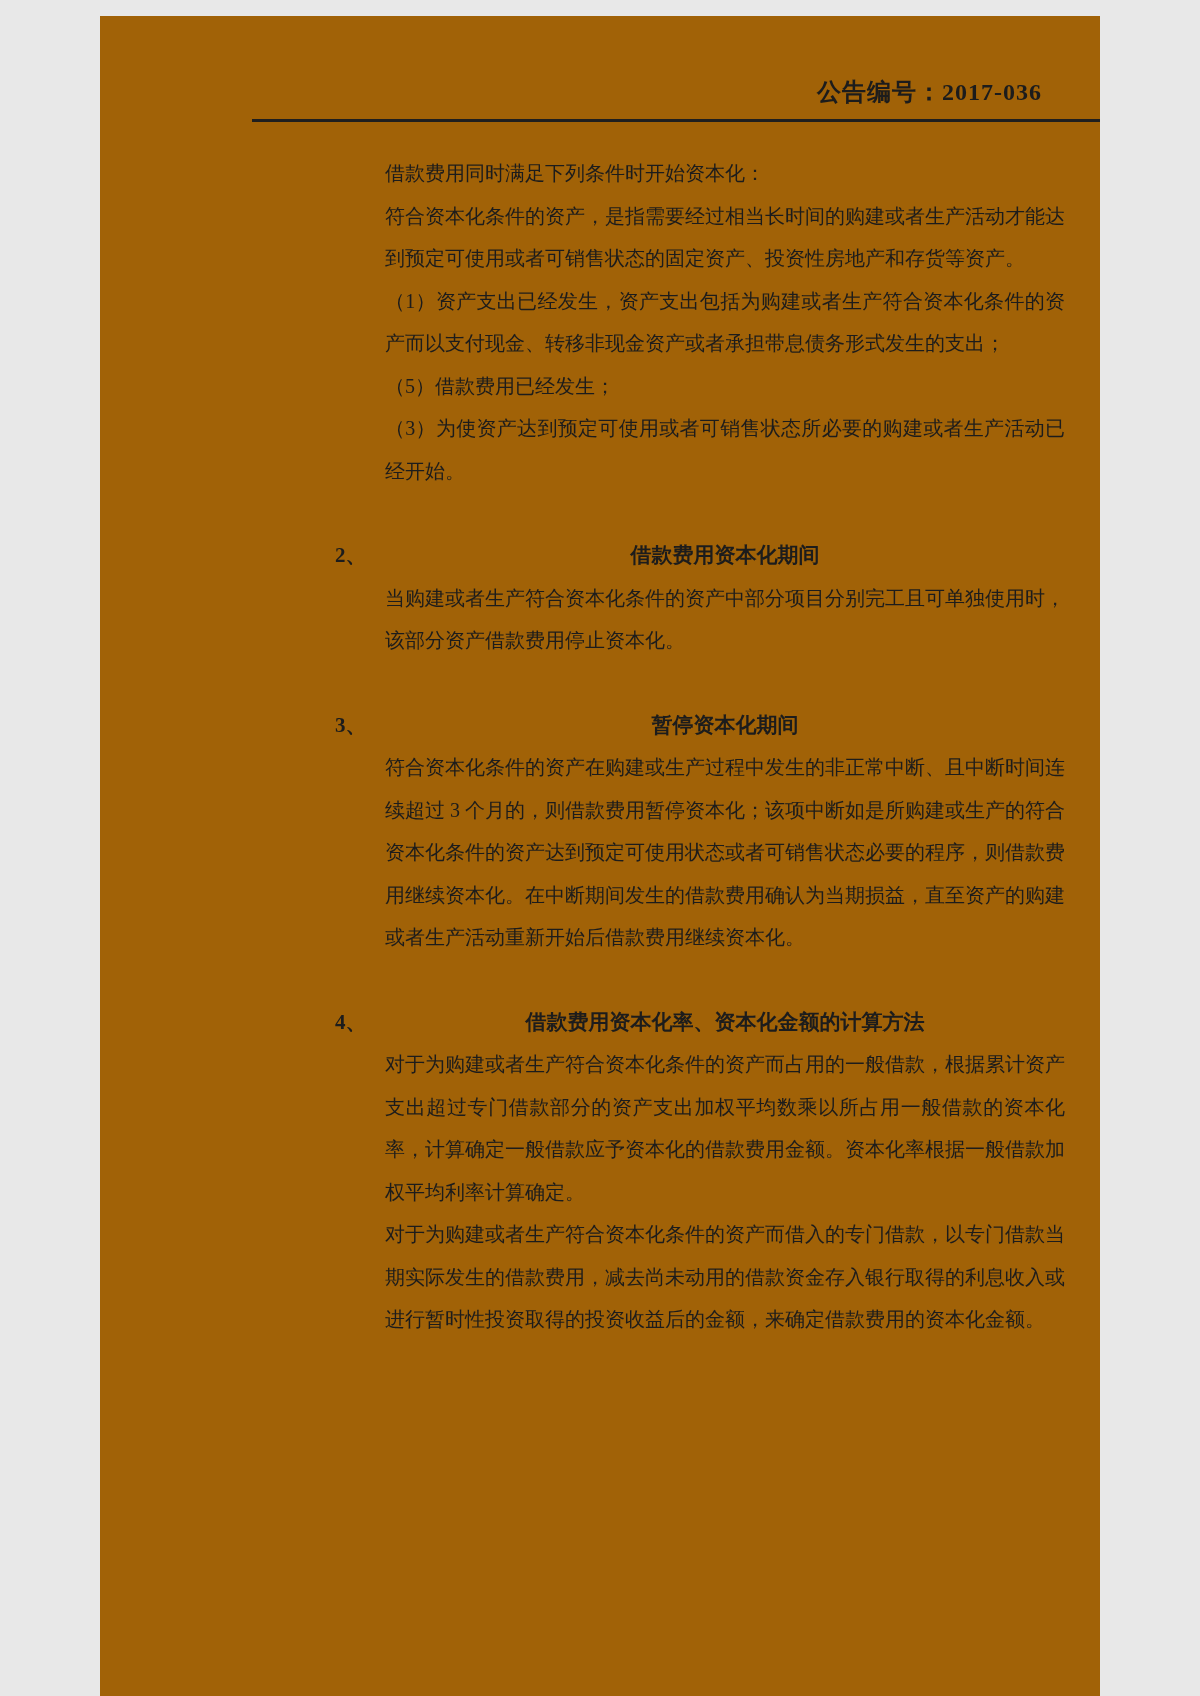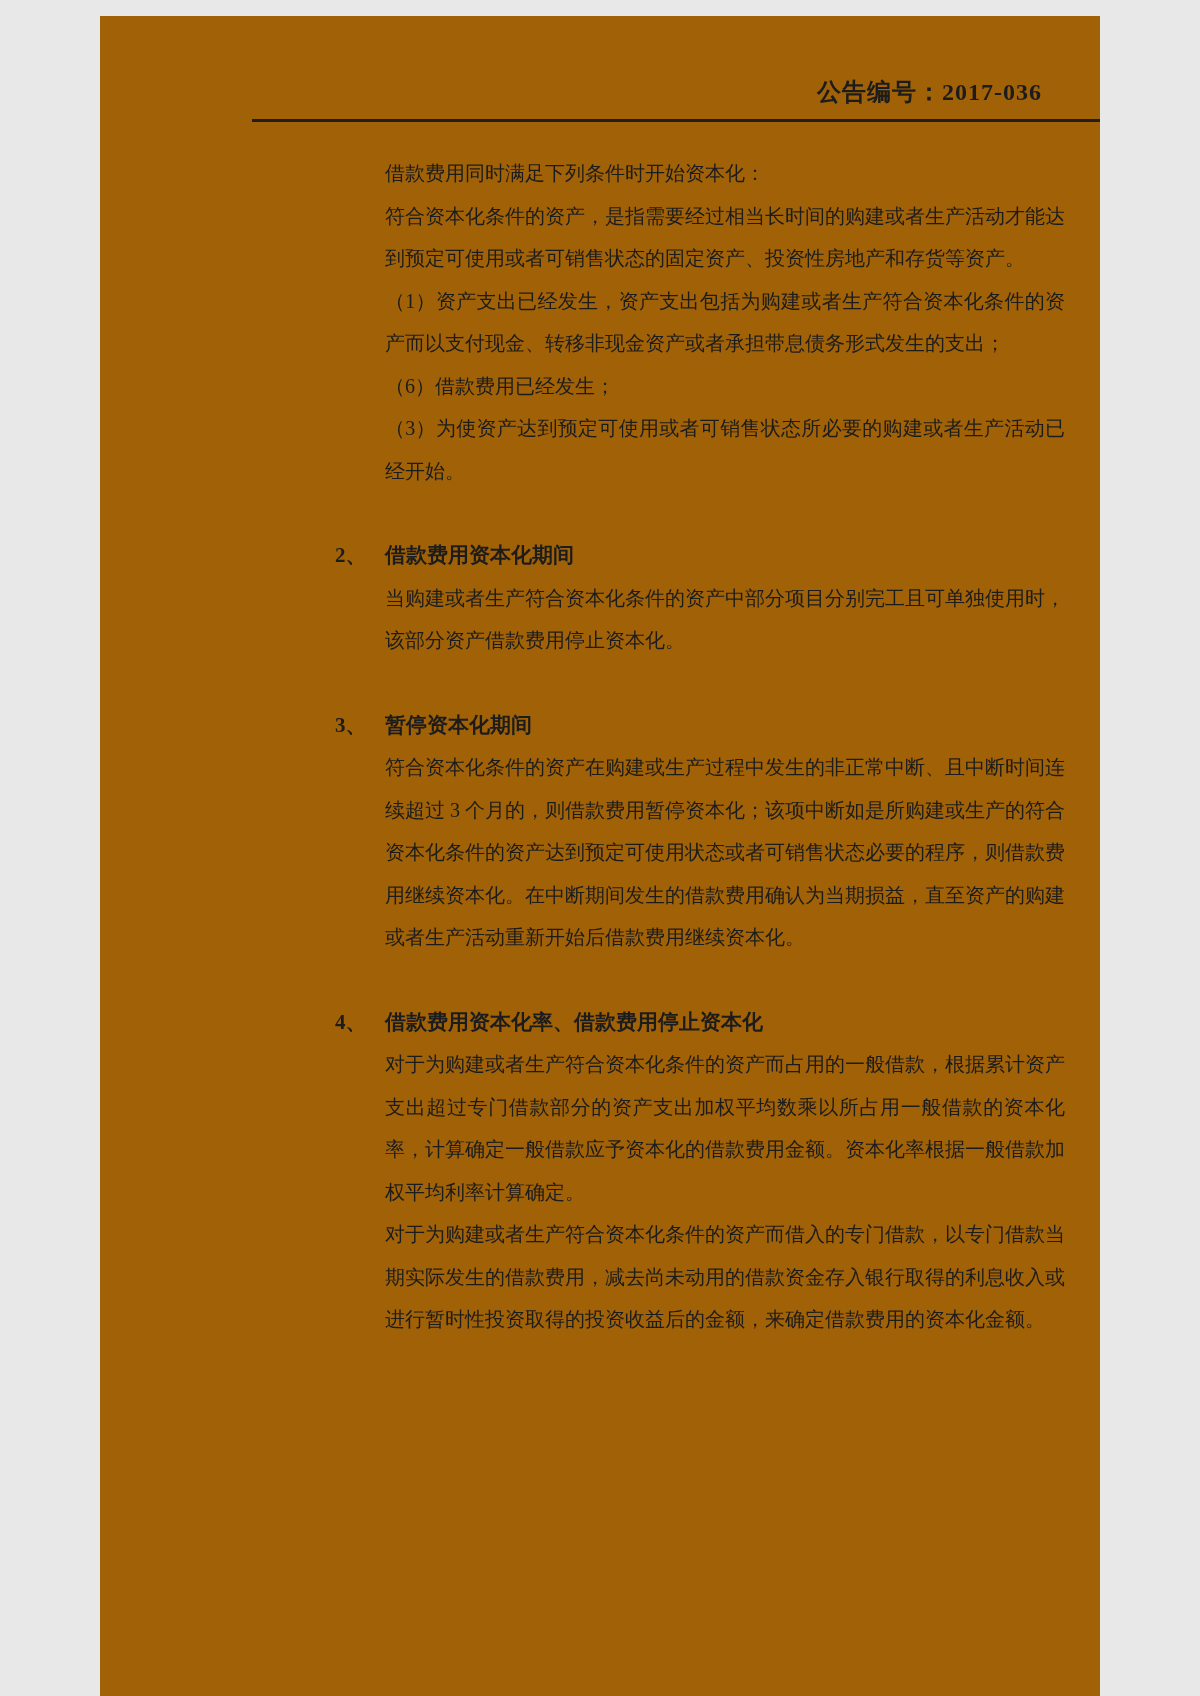--- a/index.html
+++ b/index.html
@@ -53,39 +53,39 @@
   .section { margin-top: 42px; }
   .section-heading {
     display: flex;
     font-weight: bold;
     font-size: 21px;
   }
   .section-heading .sec-num {
     width: 50px;
     flex: 0 0 50px;
   }
-  .section-heading .sec-title { flex: 1; }
+  .section-heading .sec-title { flex: 1; text-align: center; }
 </style>
 </head>
 <body>
 
 <div class="page">
 
   <div class="header-row">
     <span class="announcement-number">公告编号：2017-036</span>
   </div>
 
   <div class="header-rule"></div>
 
   <div class="content">
 
     <p class="para">借款费用同时满足下列条件时开始资本化：</p>
     <p class="para">符合资本化条件的资产，是指需要经过相当长时间的购建或者生产活动才能达到预定可使用或者可销售状态的固定资产、投资性房地产和存货等资产。</p>
     <p class="para">（1）资产支出已经发生，资产支出包括为购建或者生产符合资本化条件的资产而以支付现金、转移非现金资产或者承担带息债务形式发生的支出；</p>
-    <p class="para">（6）借款费用已经发生；</p>
+    <p class="para">（5）借款费用已经发生；</p>
     <p class="para">（3）为使资产达到预定可使用或者可销售状态所必要的购建或者生产活动已经开始。</p>
 
     <div class="section">
       <div class="section-heading">
         <span class="sec-num">2、</span>
         <span class="sec-title">借款费用资本化期间</span>
       </div>
       <p class="para">当购建或者生产符合资本化条件的资产中部分项目分别完工且可单独使用时，该部分资产借款费用停止资本化。</p>
     </div>
 
@@ -93,20 +93,20 @@
       <div class="section-heading">
         <span class="sec-num">3、</span>
         <span class="sec-title">暂停资本化期间</span>
       </div>
       <p class="para">符合资本化条件的资产在购建或生产过程中发生的非正常中断、且中断时间连续超过 3 个月的，则借款费用暂停资本化；该项中断如是所购建或生产的符合资本化条件的资产达到预定可使用状态或者可销售状态必要的程序，则借款费用继续资本化。在中断期间发生的借款费用确认为当期损益，直至资产的购建或者生产活动重新开始后借款费用继续资本化。</p>
     </div>
 
     <div class="section">
       <div class="section-heading">
         <span class="sec-num">4、</span>
-        <span class="sec-title">借款费用资本化率、借款费用停止资本化</span>
+        <span class="sec-title">借款费用资本化率、资本化金额的计算方法</span>
       </div>
       <p class="para">对于为购建或者生产符合资本化条件的资产而占用的一般借款，根据累计资产支出超过专门借款部分的资产支出加权平均数乘以所占用一般借款的资本化率，计算确定一般借款应予资本化的借款费用金额。资本化率根据一般借款加权平均利率计算确定。</p>
       <p class="para">对于为购建或者生产符合资本化条件的资产而借入的专门借款，以专门借款当期实际发生的借款费用，减去尚未动用的借款资金存入银行取得的利息收入或进行暂时性投资取得的投资收益后的金额，来确定借款费用的资本化金额。</p>
     </div>
 
   </div>
 </div>
 
 </body></html>

